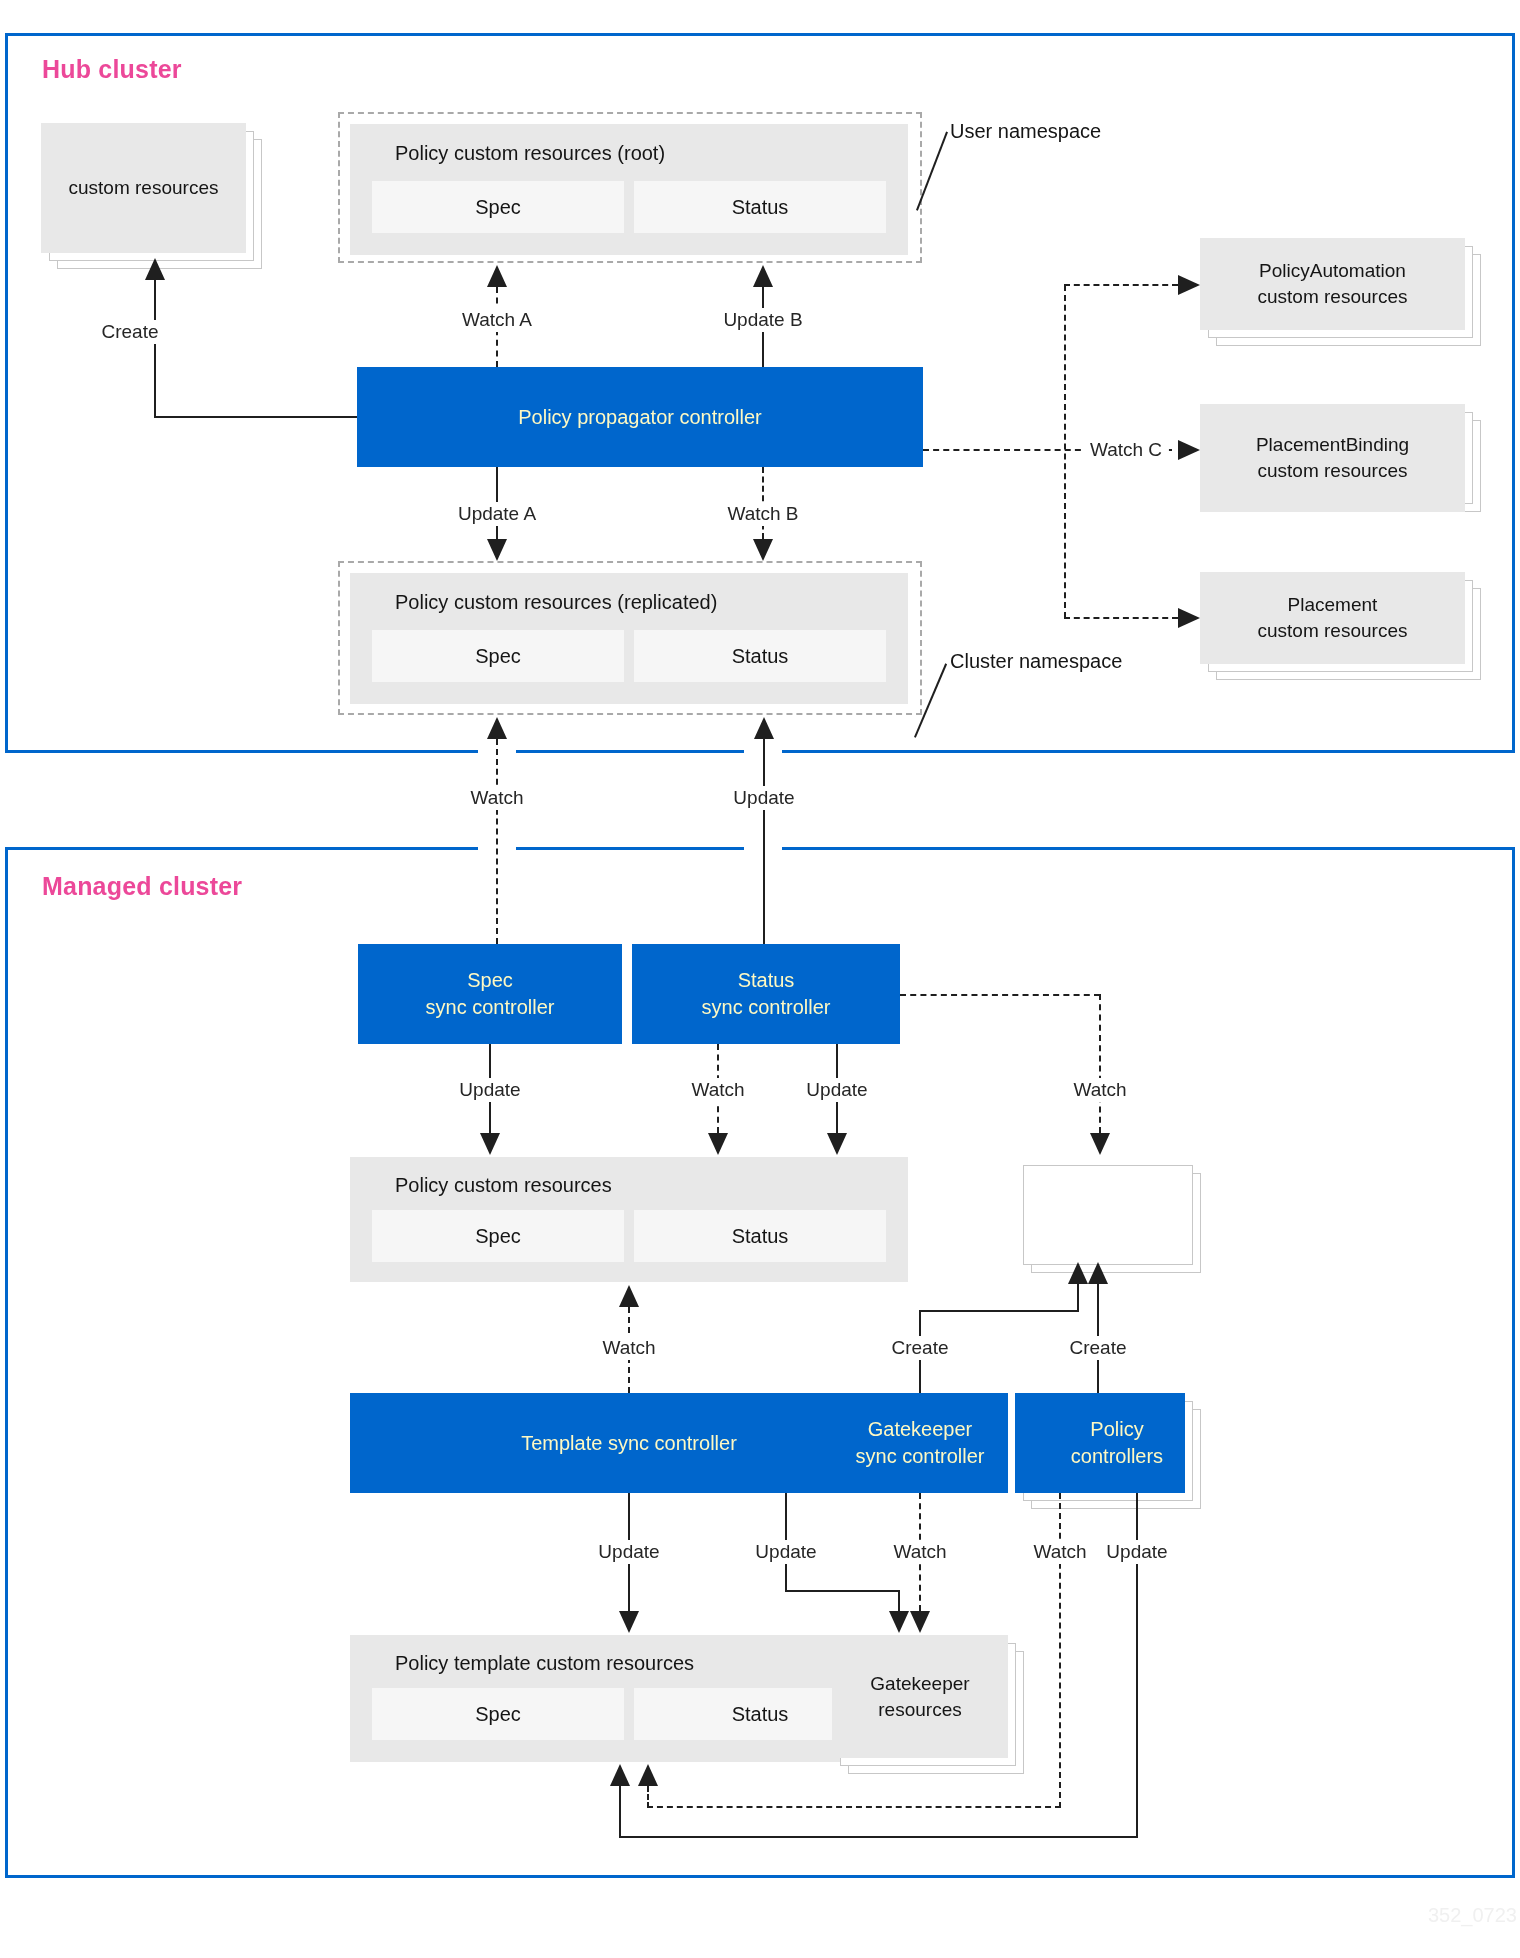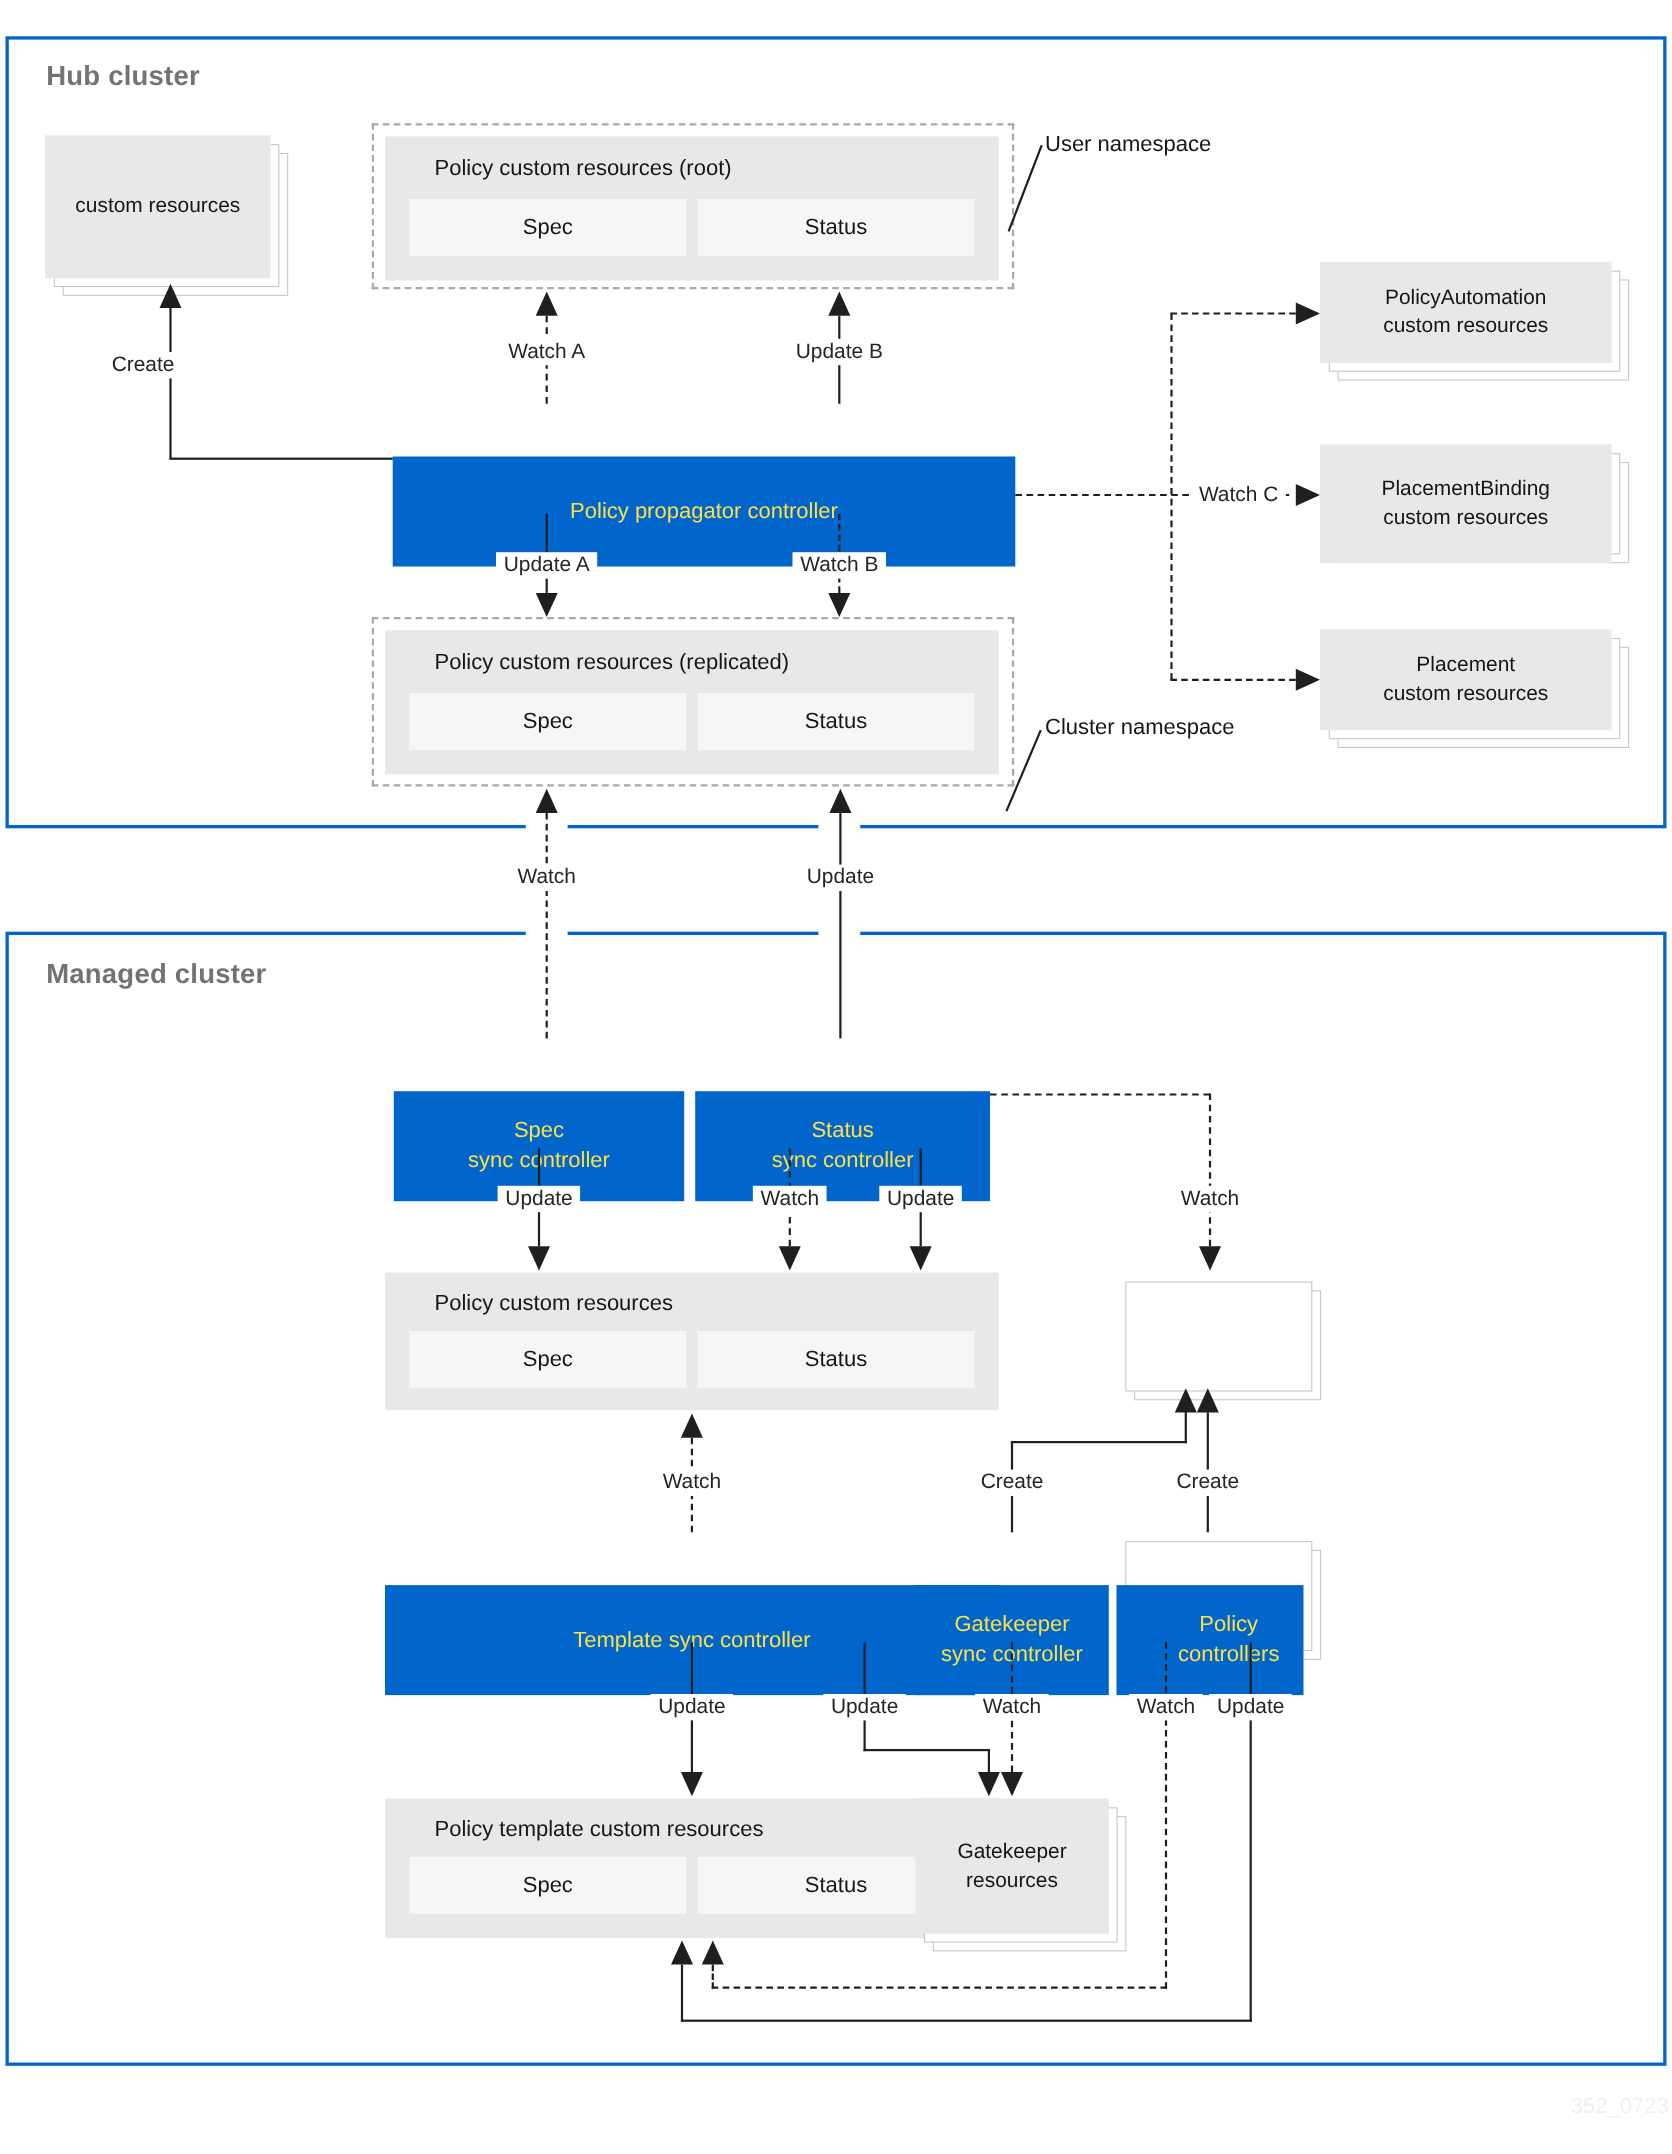--- a/index.html
+++ b/index.html
@@ -1,27 +1,27 @@
 <!DOCTYPE html>
 <html><head>
 <meta charset="utf-8">
 <style>
   html,body{margin:0;padding:0;background:#fff;}
   .canvas{position:relative;width:1520px;height:1958px;background:#fff;
           font-family:"Liberation Sans",sans-serif;color:#151515;overflow:hidden;}
   .abs{position:absolute;box-sizing:border-box;}
   .cluster{border:3px solid #0066cc;background:#fff;}
-  .heading{font-size:25px;font-weight:800;color:#737373;letter-spacing:0.2px;}
+  .heading{font-size:25px;font-weight:800;color:#ec4899;letter-spacing:0.2px;}
   .graybox{background:#e8e8e8;}
   .cell{background:#f6f6f6;display:flex;align-items:center;justify-content:center;
         font-size:20px;color:#151515;}
   .boxtitle{font-size:20px;color:#151515;white-space:nowrap;}
   .boxtitle b{font-weight:400;margin-left:23px;}
-  .bluebox{background:#0066cc;color:#fde047;display:flex;align-items:center;justify-content:center;
-           text-align:center;font-size:20px;white-space:pre-line;line-height:1.35;margin-top:48px;}
+  .bluebox{background:#0066cc;color:#fef9c3;display:flex;align-items:center;justify-content:center;
+           text-align:center;font-size:20px;white-space:pre-line;line-height:1.35;}
   .dashedbox{border:2px dashed #a9a9a9;background:#fff;}
   .stackface{background:#e8e8e8;display:flex;align-items:center;justify-content:center;
              text-align:center;font-size:19px;line-height:1.35;white-space:pre-line;color:#151515;}
   .layer{background:#fff;border:1px solid #c7c7c7;}
   .hline{height:0;border-top:2px solid #1f1f1f;}
   .vline{width:0;border-left:2px solid #1f1f1f;}
   .dash-h{border-top-style:dashed;}
   .dash-v{border-left-style:dashed;}
   .arr{width:0;height:0;}
   .arr.up{border-left:10px solid transparent;border-right:10px solid transparent;border-bottom:22px solid #1f1f1f;}

